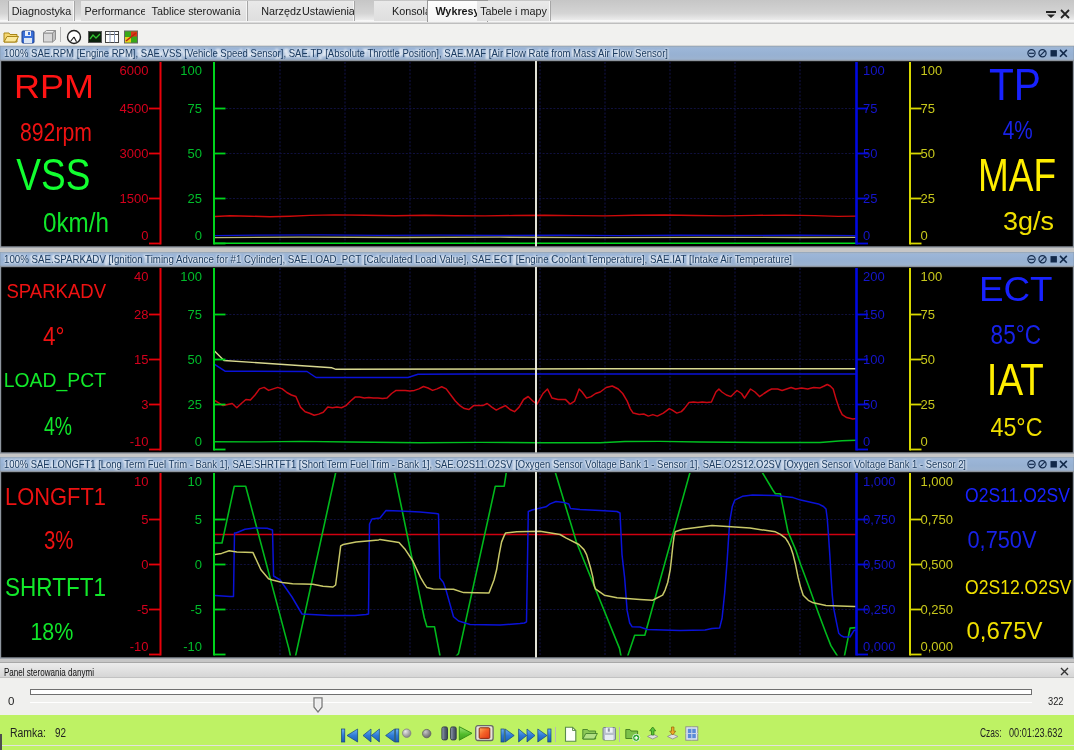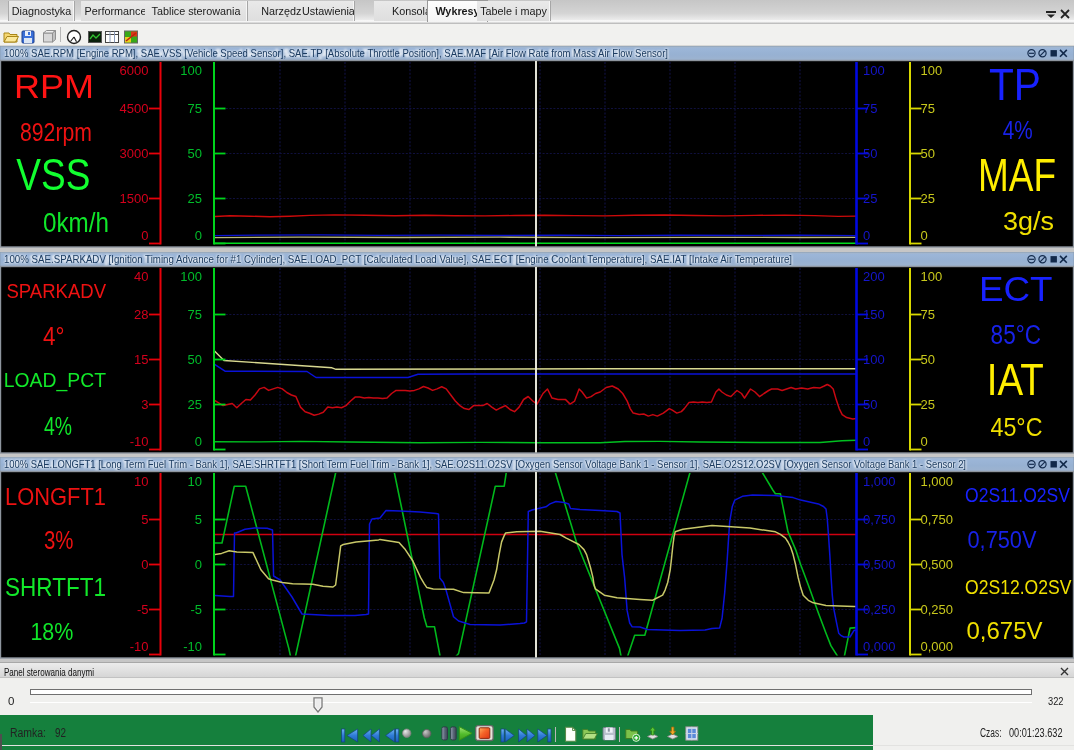--- a/index.html
+++ b/index.html
@@ -12,21 +12,21 @@
 .toolbar{position:absolute;left:0;top:24px;width:1074px;height:22px;background:#f1f1ef;border-bottom:1px solid #d8d8d6}
 .tsep{position:absolute;top:3px;width:1px;height:15px;background:#b8b8b8}
 .panelsvg{position:absolute;left:0}
 .ctlhead{position:absolute;left:0;top:662px;width:1074px;height:16px;
  background:linear-gradient(#ececec,#d6d6d6);border-top:1px solid #a8a8a8;border-bottom:1px solid #c2c2c2;
  font-size:11px;color:#111;padding:2px 0 8px 4px}
 .sliderrow{position:absolute;left:0;top:679px;width:1074px;height:36px;background:#f0f0ee}
 .strack{position:absolute;left:30px;top:10px;width:1002px;height:6px;background:#ffffff;border:1px solid #707070}
 .schan{position:absolute;left:30px;top:22.5px;width:1002px;height:1px;background:#9a9a9a;border-bottom:1px solid #fff}
 .sthumb{position:absolute;left:313px;top:18px}
-.botrow{position:absolute;left:0;top:715px;width:873px;height:35px;background:#15803d}
+.botrow{position:absolute;left:0;top:715px;width:1074px;height:35px;background:#bef264}
 .msep{position:absolute;top:727px;width:1px;height:15px;background:#b8b8b8}
 .botrow .msep{top:12px}
 </style></head>
 <body>
 <div class="menubar">
     <div class="tab" style="left:8px;width:67px">Diagnostyka</div>
     <div class="tab" style="left:81px;width:70px">Performance</div>
     <div class="tab" style="left:145px;width:103px">Tablice sterowania</div>
     <div class="tab" style="left:248px;width:76px">Narzędzia</div>
     <div class="tab" style="left:302px;width:53px">Ustawienia</div>

